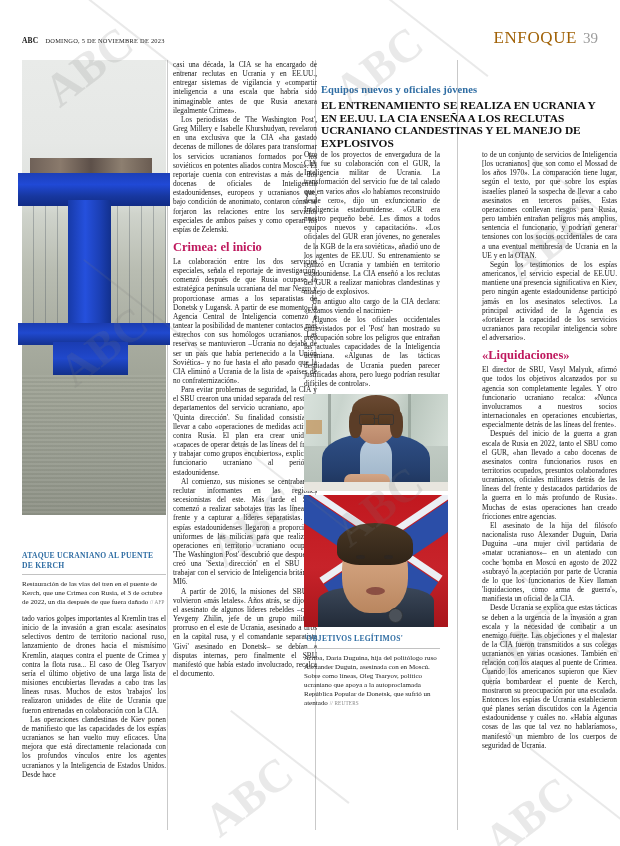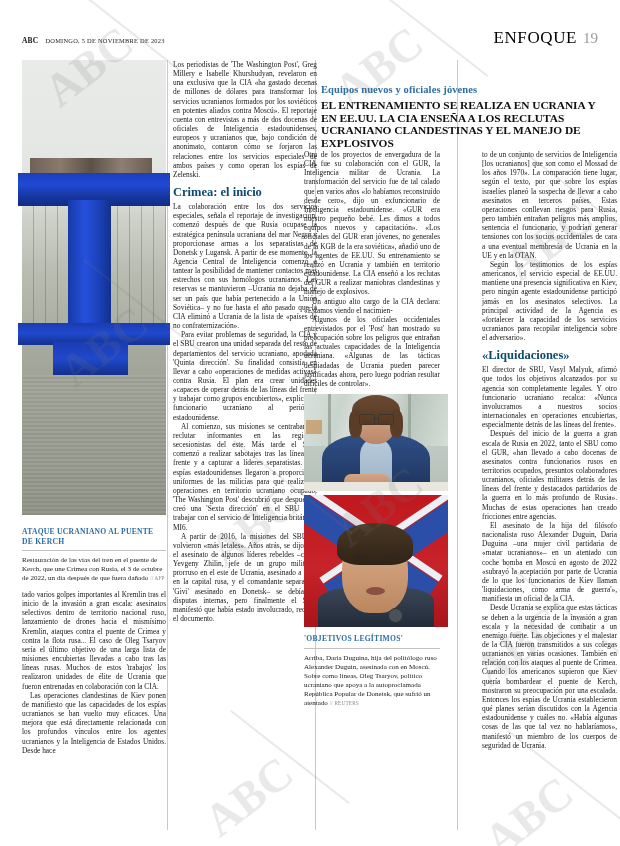--- a/index.html
+++ b/index.html
@@ -15,21 +15,21 @@
 
   
   .masthead{
     position:absolute;left:22px;top:28px;width:576px;height:18px;
     display:flex;align-items:baseline;justify-content:space-between;
   }
   .mh-left{display:flex;align-items:baseline;gap:7px;}
   .mh-abc{font-family:"Liberation Serif",serif;font-weight:bold;font-size:7.5px;letter-spacing:.2px;color:#111;}
   .mh-date{font-size:6.4px;letter-spacing:.25px;color:#222;text-transform:uppercase;}
   .mh-right{display:flex;align-items:baseline;gap:6px;}
-  .mh-section{font-size:17px;letter-spacing:.6px;color:#000000;}
+  .mh-section{font-size:17px;letter-spacing:.6px;color:#a16207;}
   .mh-folio{font-size:15px;color:#9b9b9b;}
 
   
   .col{position:absolute;top:60px;width:144px;}
   .c1{left:22px;}
   .c2{left:173px;}
 
   .rule-v{position:absolute;top:60px;width:1px;background:#c9c9c9;height:770px;}
   .rv1{left:167px;}
   .rv2{left:315px;}
@@ -45,21 +45,21 @@
     hyphens:auto;
     color:#161616;
   }
   p + p{text-indent:8px;}
   .nofirst{text-indent:0;}
 
   .subhead{
     font-family:"Liberation Serif",serif;
     font-size:12.5px;
     font-weight:bold;
-    color:#0c4a6e;
+    color:#be185d;
     margin:7px 0 3px 0;
     line-height:13px;
   }
 
   
   .kicker{
     font-size:10.5px;font-weight:bold;color:#2f6da3;
     line-height:12px;margin-bottom:3px;letter-spacing:.1px;
   }
   .headline{
@@ -196,48 +196,49 @@
 
 <div class="page">
 
   <div class="masthead">
     <div class="mh-left">
       <span class="mh-abc">ABC</span>
       <span class="mh-date">DOMINGO, 5 DE NOVIEMBRE DE 2023</span>
     </div>
     <div class="mh-right">
       <span class="mh-section">ENFOQUE</span>
-      <span class="mh-folio">19</span>
+      <span class="mh-folio">39</span>
     </div>
   </div>
 
   <div class="rule-v rv1"></div>
   <div class="rule-v rv2"></div>
   <div class="rule-v rv3"></div>
 
   <div class="ph-bridge">
     <div class="bridge-cables"></div>
     <div class="bridge-cargo"></div>
     <div class="bridge-deck"></div>
     <div class="bridge-pier"></div>
     <div class="bridge-deck2"></div>
     <div class="bridge-base"></div>
     <div class="water-ripple"></div>
   </div>
 
-  <div class="col c1" style="top:520px;">
+  <div class="col c1" style="top:544px;">
     <div class="cap-title">ATAQUE UCRANIANO AL PUENTE  DE KERCH</div>
     <div class="cap-rule"></div>
     <div class="cap-body"><span>Restauración de las vías del tren en el puente de Kerch, que une Crimea con Rusia, el 3 de octubre de 2022, un día después de que fuera dañado</span> <span class="credit">// AFP</span></div>
     <div style="height:7px"></div>
     <p class="nofirst">tado varios golpes importantes al Kremlin tras el inicio de la invasión a gran escala: asesinatos selectivos dentro de territorio nacional ruso, lanzamiento de drones hacia el mismísimo Kremlin, ataques contra el puente de Crimea y contra la flota rusa... El caso de Oleg Tsaryov sería el último objetivo de una larga lista de misiones encubiertas llevadas a cabo tras las líneas rusas. Muchos de estos 'trabajos' los realizaron unidades de élite de Ucrania que fueron entrenadas en colaboración con la CIA.</p>
     <p>Las operaciones clandestinas de Kiev ponen de manifiesto que las capacidades de los espías ucranianos se han vuelto muy eficaces. Una mejora que está directamente relacionada con los profundos vínculos entre los agentes ucranianos y la Inteligencia de Estados Unidos. Desde hace</p>
   </div>
 
   <div class="col c2">
+    <p class="nofirst">casi una década, la CIA se ha encargado de entrenar reclutas en Ucrania y en EE.UU., entregar sistemas de vigilancia y «compartir inteligencia a una escala que habría sido inimaginable antes de que Rusia anexara ilegalmente Crimea».</p>
     <p>Los periodistas de 'The Washington Post', Greg Millery e Isabelle Khurshudyan, revelaron en una exclusiva que la CIA «ha gastado decenas de millones de dólares para transformar los servicios ucranianos formados por los soviéticos en potentes aliados contra Moscú». El reportaje cuenta con entrevistas a más de dos docenas de oficiales de Inteligencia estadounidenses, europeos y ucranianos que, bajo condición de anonimato, contaron cómo se forjaron las relaciones entre los servicios especiales de ambos países y como operan los espías de Zelenski.</p>
     <div class="subhead">Crimea: el inicio</div>
     <p class="nofirst">La colaboración entre los dos servicios especiales, señala el reportaje de investigación, comenzó después de que Rusia ocupase la estratégica península ucraniana del mar Negro y proporcionase armas a los separatistas de Donetsk y Lugansk. A partir de ese momento, la Agencia Central de Inteligencia comenzó a tantear la posibilidad de mantener contactos más estrechos con sus homólogos ucranianos. Las reservas se mantuvieron –Ucrania no dejaba de ser un país que había pertenecido a la Unión Soviética– y no fue hasta el año pasado que la CIA eliminó a Ucrania de la lista de «países de no confraternización».</p>
     <p>Para evitar problemas de seguridad, la CIA y el SBU crearon una unidad separada del resto de departamentos del servicio ucraniano, apodada 'Quinta dirección'. Su finalidad consistía en llevar a cabo «operaciones de medidas activas» contra Rusia. El plan era crear unidades «capaces de operar detrás de las líneas del frente y trabajar como grupos encubiertos», explicó un funcionario ucraniano al periódico estadounidense.</p>
     <p>Al comienzo, sus misiones se centraban en reclutar informantes en las regiones secesionistas del este. Más tarde el SBU comenzó a realizar sabotajes tras las líneas de frente y a capturar a líderes separatistas. Los espías estadounidenses llegaron a proporcionar uniformes de las milicias para que realizasen operaciones en territorio ucraniano ocupado. 'The Washington Post' descubrió que después se creó una 'Sexta dirección' en el SBU para trabajar con el servicio de Inteligencia británico, MI6.</p>
     <p>A partir de 2016, la misiones del SBU se volvieron «más letales». Años atrás, se dijo que el asesinato de algunos líderes rebeldes –como Yevgeny Zhilin, jefe de un grupo militante prorruso en el este de Ucrania, asesinado a tiros en la capital rusa, y el comandante separatista 'Givi' asesinado en Donetsk– se debían a disputas internas, pero finalmente el SBU manifestó que había estado involucrado, recalca el documento.</p>
   </div>
 
   <div class="head-wide">
     <div class="kicker">Equipos nuevos y oficiales jóvenes</div>

